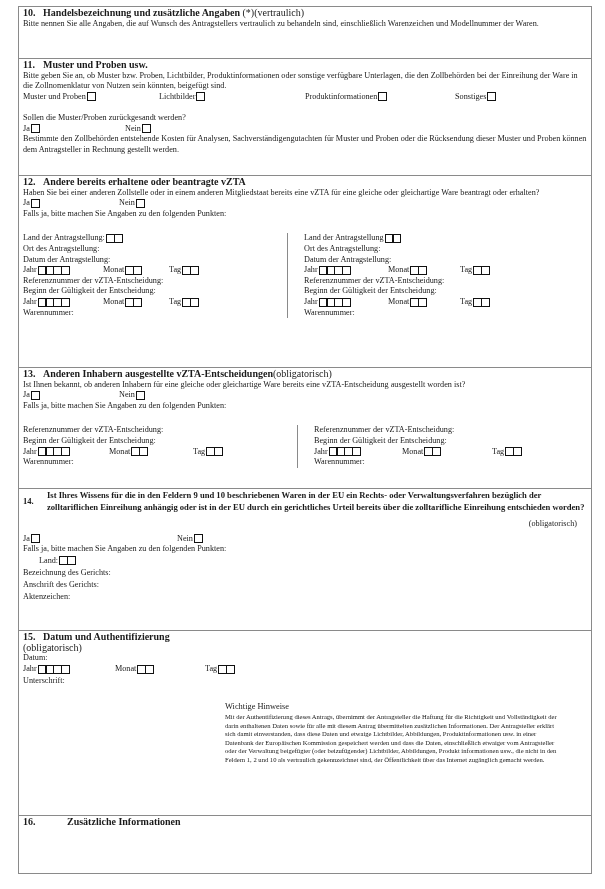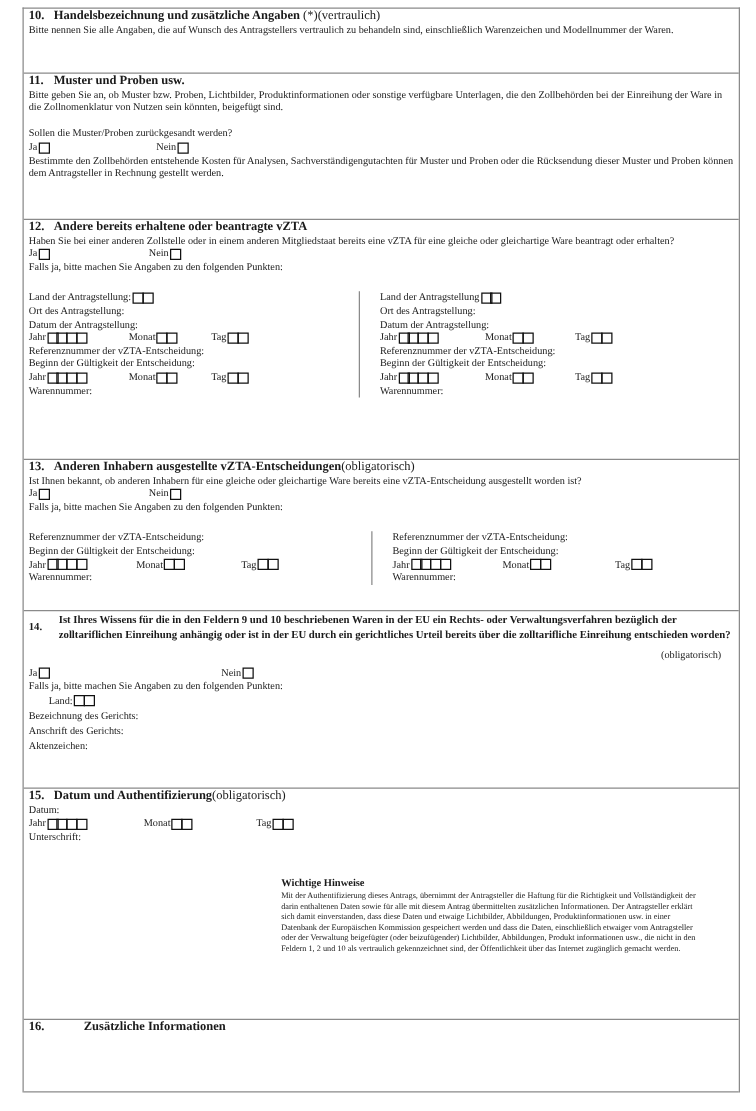--- a/index.html
+++ b/index.html
@@ -15,21 +15,21 @@
   .box { display: inline-block; width: 7px; height: 7px; border: 1.3px solid #111; margin-left: 1px; vertical-align: middle; box-sizing: content-box; }
   .boxes { display: inline-flex; margin-left: 1px; vertical-align: middle; }
   .boxes .cell { width: 7px; height: 7px; border: 1.3px solid #111; margin-left: -1.3px; box-sizing: content-box; }
   .boxes .cell:first-child { margin-left: 0; }
   .cols { display: flex; }
   .col { flex: 1; }
   .col.right { border-left: 1px solid #8a8a8a; padding-left: 16px; }
   .gap { height: 10.6px; }
   .w-fixed { display: inline-block; }
   .hinweise { position: absolute; left: 206px; top: 70px; width: 336px; font-size: 6.6px; line-height: 8.6px; }
-  .hinweise .ttl { font-weight: bold; font-size: 8.4px; line-height: 12px; }
+  .hinweise .ttl { font-weight: normal; font-size: 8.4px; line-height: 12px; }
   .hdr14 { display: flex; font-weight: bold; font-size: 8.6px; align-items: center; }
   .hdr14 .num { width: 24px; flex: none; }
 </style>
 </head>
 <body>
 
 <div class="frame">
 
   <div class="sec" style="height:52px;">
     <div class="hdr">
@@ -37,20 +37,26 @@
       <span class="note">(vertraulich)</span>
     </div>
     <div>Bitte nennen Sie alle Angaben, die auf Wunsch des Antragstellers vertraulich zu behandeln sind, einschließlich Warenzeichen und Modellnummer der Waren.</div>
   </div>
 
   <div class="sec" style="height:117px;">
     <div class="hdr">
       <span><span class="num">11.</span><span>Muster und Proben usw.</span></span>
     </div>
     <div>Bitte geben Sie an, ob Muster bzw. Proben, Lichtbilder, Produktinformationen oder sonstige verfügbare Unterlagen, die den Zollbehörden bei der Einreihung der Ware in die Zollnomenklatur von Nutzen sein könnten, beigefügt sind.</div>
+    <div class="row">
+      <span class="w-fixed" style="width:136px;"><span>Muster und Proben</span><span class="box"></span></span>
+      <span class="w-fixed" style="width:146px;"><span>Lichtbilder</span><span class="box"></span></span>
+      <span class="w-fixed" style="width:150px;"><span>Produktinformationen</span><span class="box"></span></span>
+      <span class="w-fixed"><span>Sonstiges</span><span class="box"></span></span>
+    </div>
     <div class="gap"></div>
     <div>Sollen die Muster/Proben zurückgesandt werden?</div>
     <div class="row">
       <span class="w-fixed" style="width:102px;"><span>Ja</span><span class="box"></span></span>
       <span class="w-fixed"><span>Nein</span><span class="box"></span></span>
     </div>
     <div>Bestimmte den Zollbehörden entstehende Kosten für Analysen, Sachverständigengutachten für Muster und Proben oder die Rücksendung dieser Muster und Proben können dem Antragsteller in Rechnung gestellt werden.</div>
   </div>
 
   <div class="sec" style="height:192px; padding-bottom:0;">
@@ -276,21 +282,21 @@
       </div>
     <div class="row" style="height:12px;">
         <span>Anschrift des Gerichts:</span>
       </div>
     <div class="row" style="height:12px;">
         <span>Aktenzeichen:</span>
       </div>
   </div>
 
   <div class="sec" style="height:185px;">
-    <div class="hdr" style="padding-right:14px;">
+    <div class="hdr" style="padding-right:14px;flex-direction:column;">
       <span><span class="num">15.</span><span>Datum und Authentifizierung</span></span>
       <span class="note">(obligatorisch)</span>
     </div>
     <div class="row">
         <span>Datum:</span>
       </div>
     <div class="row" style="height:12px;">
       <span class="w-fixed" style="width:92px;"><span>Jahr</span><span class="boxes">
             <span class="cell"></span>
             <span class="cell"></span>

